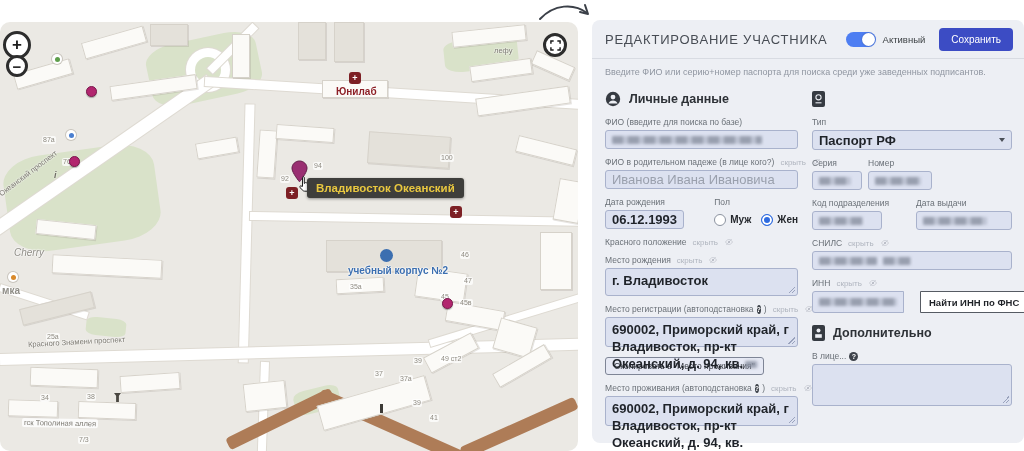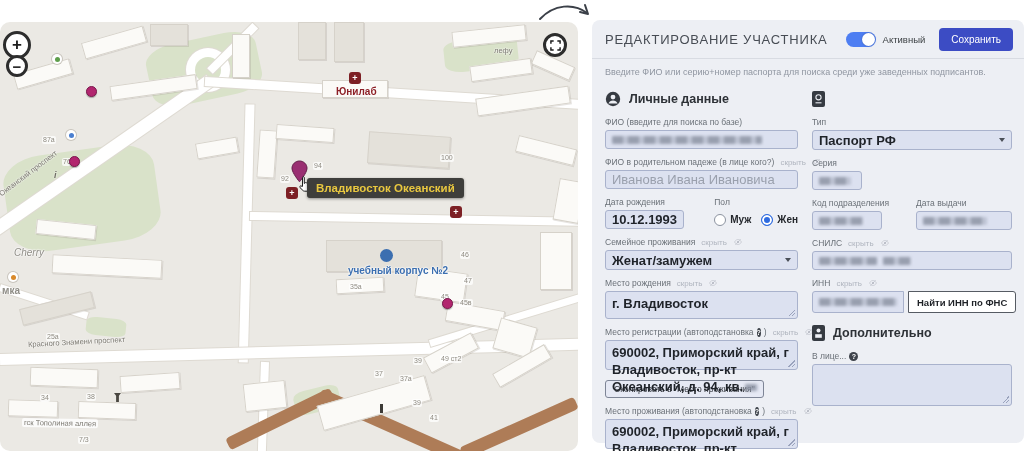--- a/index.html
+++ b/index.html
@@ -275,49 +275,45 @@
           </div>
           <div class="inp">
               <span class="placeholder">Иванова Ивана Ивановича</span>
             </div>
         </div>
 
         <div class="fld row">
           <div style="width:98px">
             <div class="lbl">Дата рождения</div>
             <div class="inp">
-                <span>10.12.1993</span>
+                <span>06.12.1993</span>
               </div>
           </div>
           <div>
             <div class="lbl">Пол</div>
             <div class="rgroup" style="height:19px">
               <span class="radio"></span>
               <span>Муж</span>
               <span class="radio sel2" style="margin-left:6px"></span>
               <span>Жен</span>
             </div>
           </div>
         </div>
 
         <div class="fld">
           <div class="lbl">
-            <span>Семейное проживания</span>
-            <span class="hide-tag">
-                <span>скрыть</span>
-                <svg width="8" height="8" viewBox="0 0 16 16">
-                  <path d="M1 8c2-3.5 4.5-5 7-5s5 1.5 7 5c-2 3.5-4.5 5-7 5s-5-1.5-7-5z" fill="none" stroke="#b0b5bf"></path>
-                  <circle cx="8" cy="8" r="2" fill="#b0b5bf"></circle>
-                  <line x1="2.5" y1="14" x2="13.5" y2="2" stroke="#b0b5bf"></line>
-                </svg>
-              </span>
-          </div>
-          <div class="sel">
-            <span>Женат/замужем</span>
-            <span class="caret"></span>
+            <span>Красного положение</span>
+            <span class="hide-tag">
+                <span>скрыть</span>
+                <svg width="8" height="8" viewBox="0 0 16 16">
+                  <path d="M1 8c2-3.5 4.5-5 7-5s5 1.5 7 5c-2 3.5-4.5 5-7 5s-5-1.5-7-5z" fill="none" stroke="#b0b5bf"></path>
+                  <circle cx="8" cy="8" r="2" fill="#b0b5bf"></circle>
+                  <line x1="2.5" y1="14" x2="13.5" y2="2" stroke="#b0b5bf"></line>
+                </svg>
+              </span>
           </div>
         </div>
 
         <div class="fld">
           <div class="lbl">
             <span>Место рождения</span>
             <span class="hide-tag">
                 <span>скрыть</span>
                 <svg width="8" height="8" viewBox="0 0 16 16">
                   <path d="M1 8c2-3.5 4.5-5 7-5s5 1.5 7 5c-2 3.5-4.5 5-7 5s-5-1.5-7-5z" fill="none" stroke="#b0b5bf"></path>
@@ -392,20 +388,26 @@
           </div>
         </div>
 
         <div class="fld row" style="gap:6px">
           <div style="width:50px">
             <div class="lbl">Серия</div>
             <div class="inp">
                 <span class="redact" style="width:32px"></span>
               </div>
           </div>
+          <div style="width:64px">
+            <div class="lbl">Номер</div>
+            <div class="inp">
+                <span class="redact" style="width:46px"></span>
+              </div>
+          </div>
         </div>
 
         <div class="fld row" style="gap:6px">
           <div style="width:98px">
             <div class="lbl">Код подразделения</div>
             <div class="inp" style="width:70px">
                 <span class="redact" style="width:44px"></span>
               </div>
           </div>
           <div style="width:96px">
@@ -440,21 +442,21 @@
             <span>ИНН</span>
             <span class="hide-tag">
                 <span>скрыть</span>
                 <svg width="8" height="8" viewBox="0 0 16 16">
                   <path d="M1 8c2-3.5 4.5-5 7-5s5 1.5 7 5c-2 3.5-4.5 5-7 5s-5-1.5-7-5z" fill="none" stroke="#b0b5bf"></path>
                   <circle cx="8" cy="8" r="2" fill="#b0b5bf"></circle>
                   <line x1="2.5" y1="14" x2="13.5" y2="2" stroke="#b0b5bf"></line>
                 </svg>
               </span>
           </div>
-          <div class="row" style="gap:4px;align-items:center">
+          <div class="row" style="gap:16px;align-items:center">
             <div class="inp" style="width:114px;height:22px;border-top-right-radius:0;border-bottom-right-radius:0">
                 <span class="redact" style="width:78px"></span>
               </div>
             <button class="btn-white" style="border-top-left-radius:0;border-bottom-left-radius:0">Найти ИНН по ФНС</button>
           </div>
         </div>
 
         <div class="sec" style="margin-top:12px">
           <svg width="13" height="16" viewBox="0 0 13 16">
             <rect width="13" height="16" rx="2" fill="#363b42"></rect>

